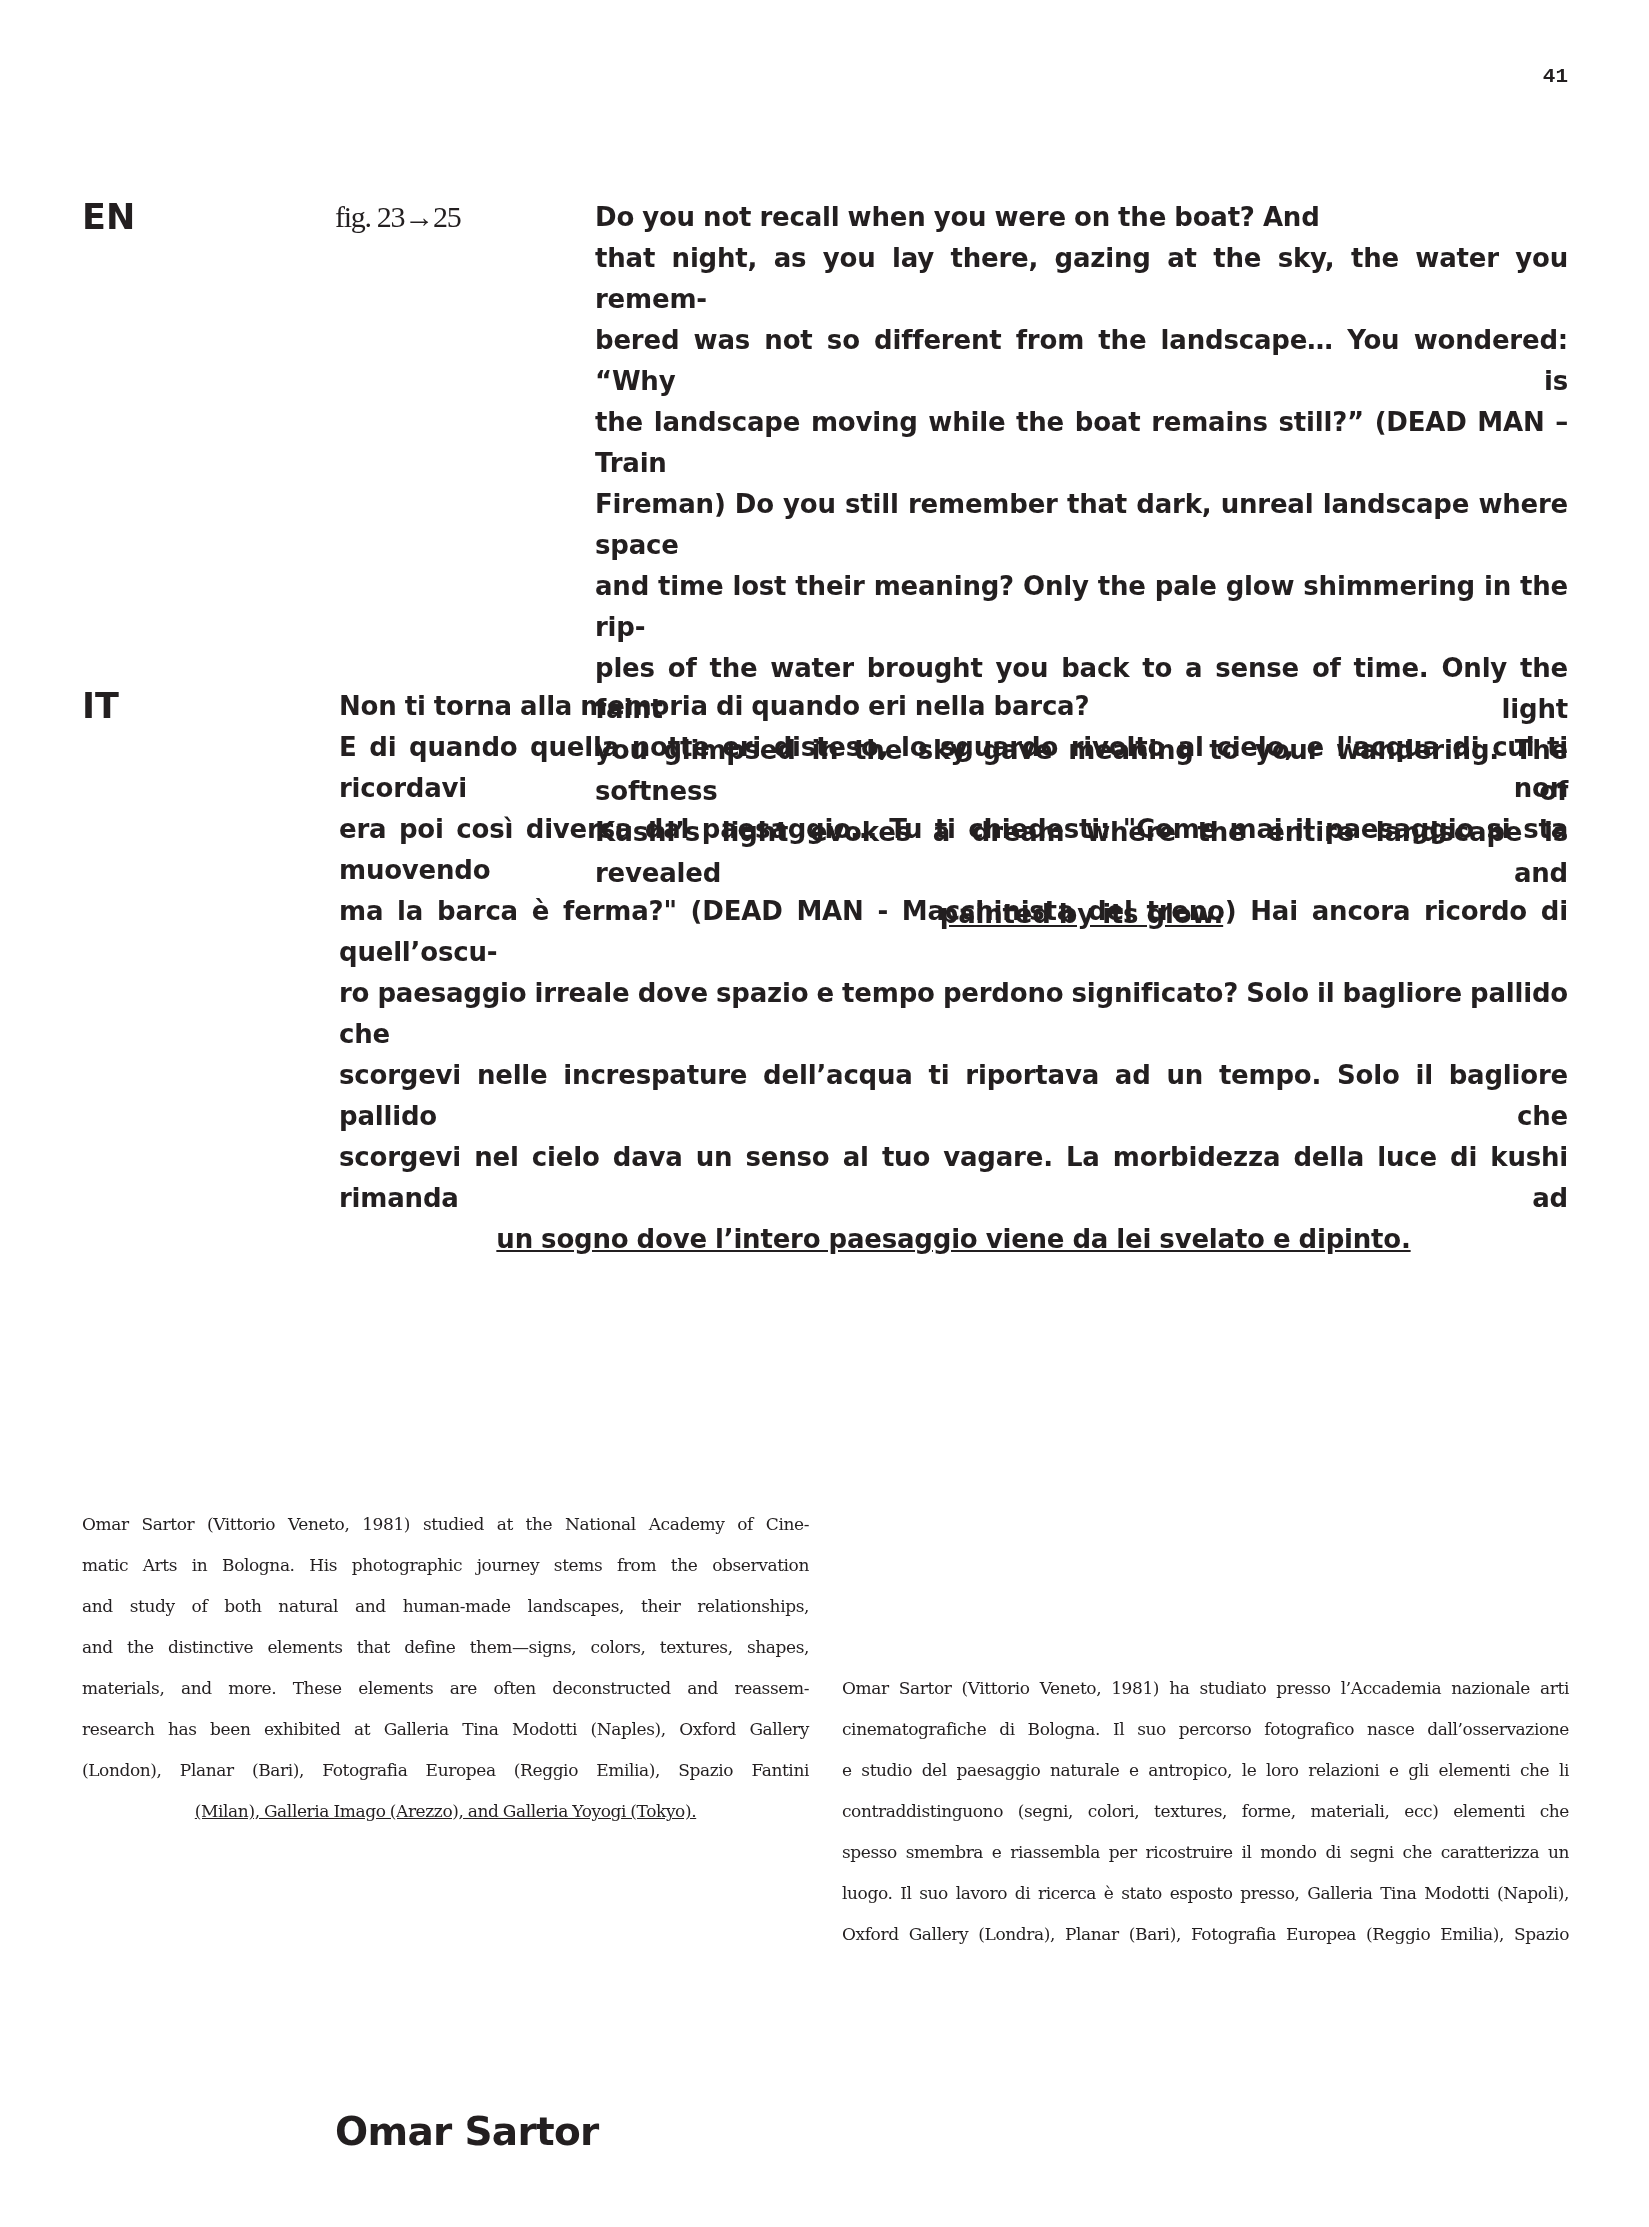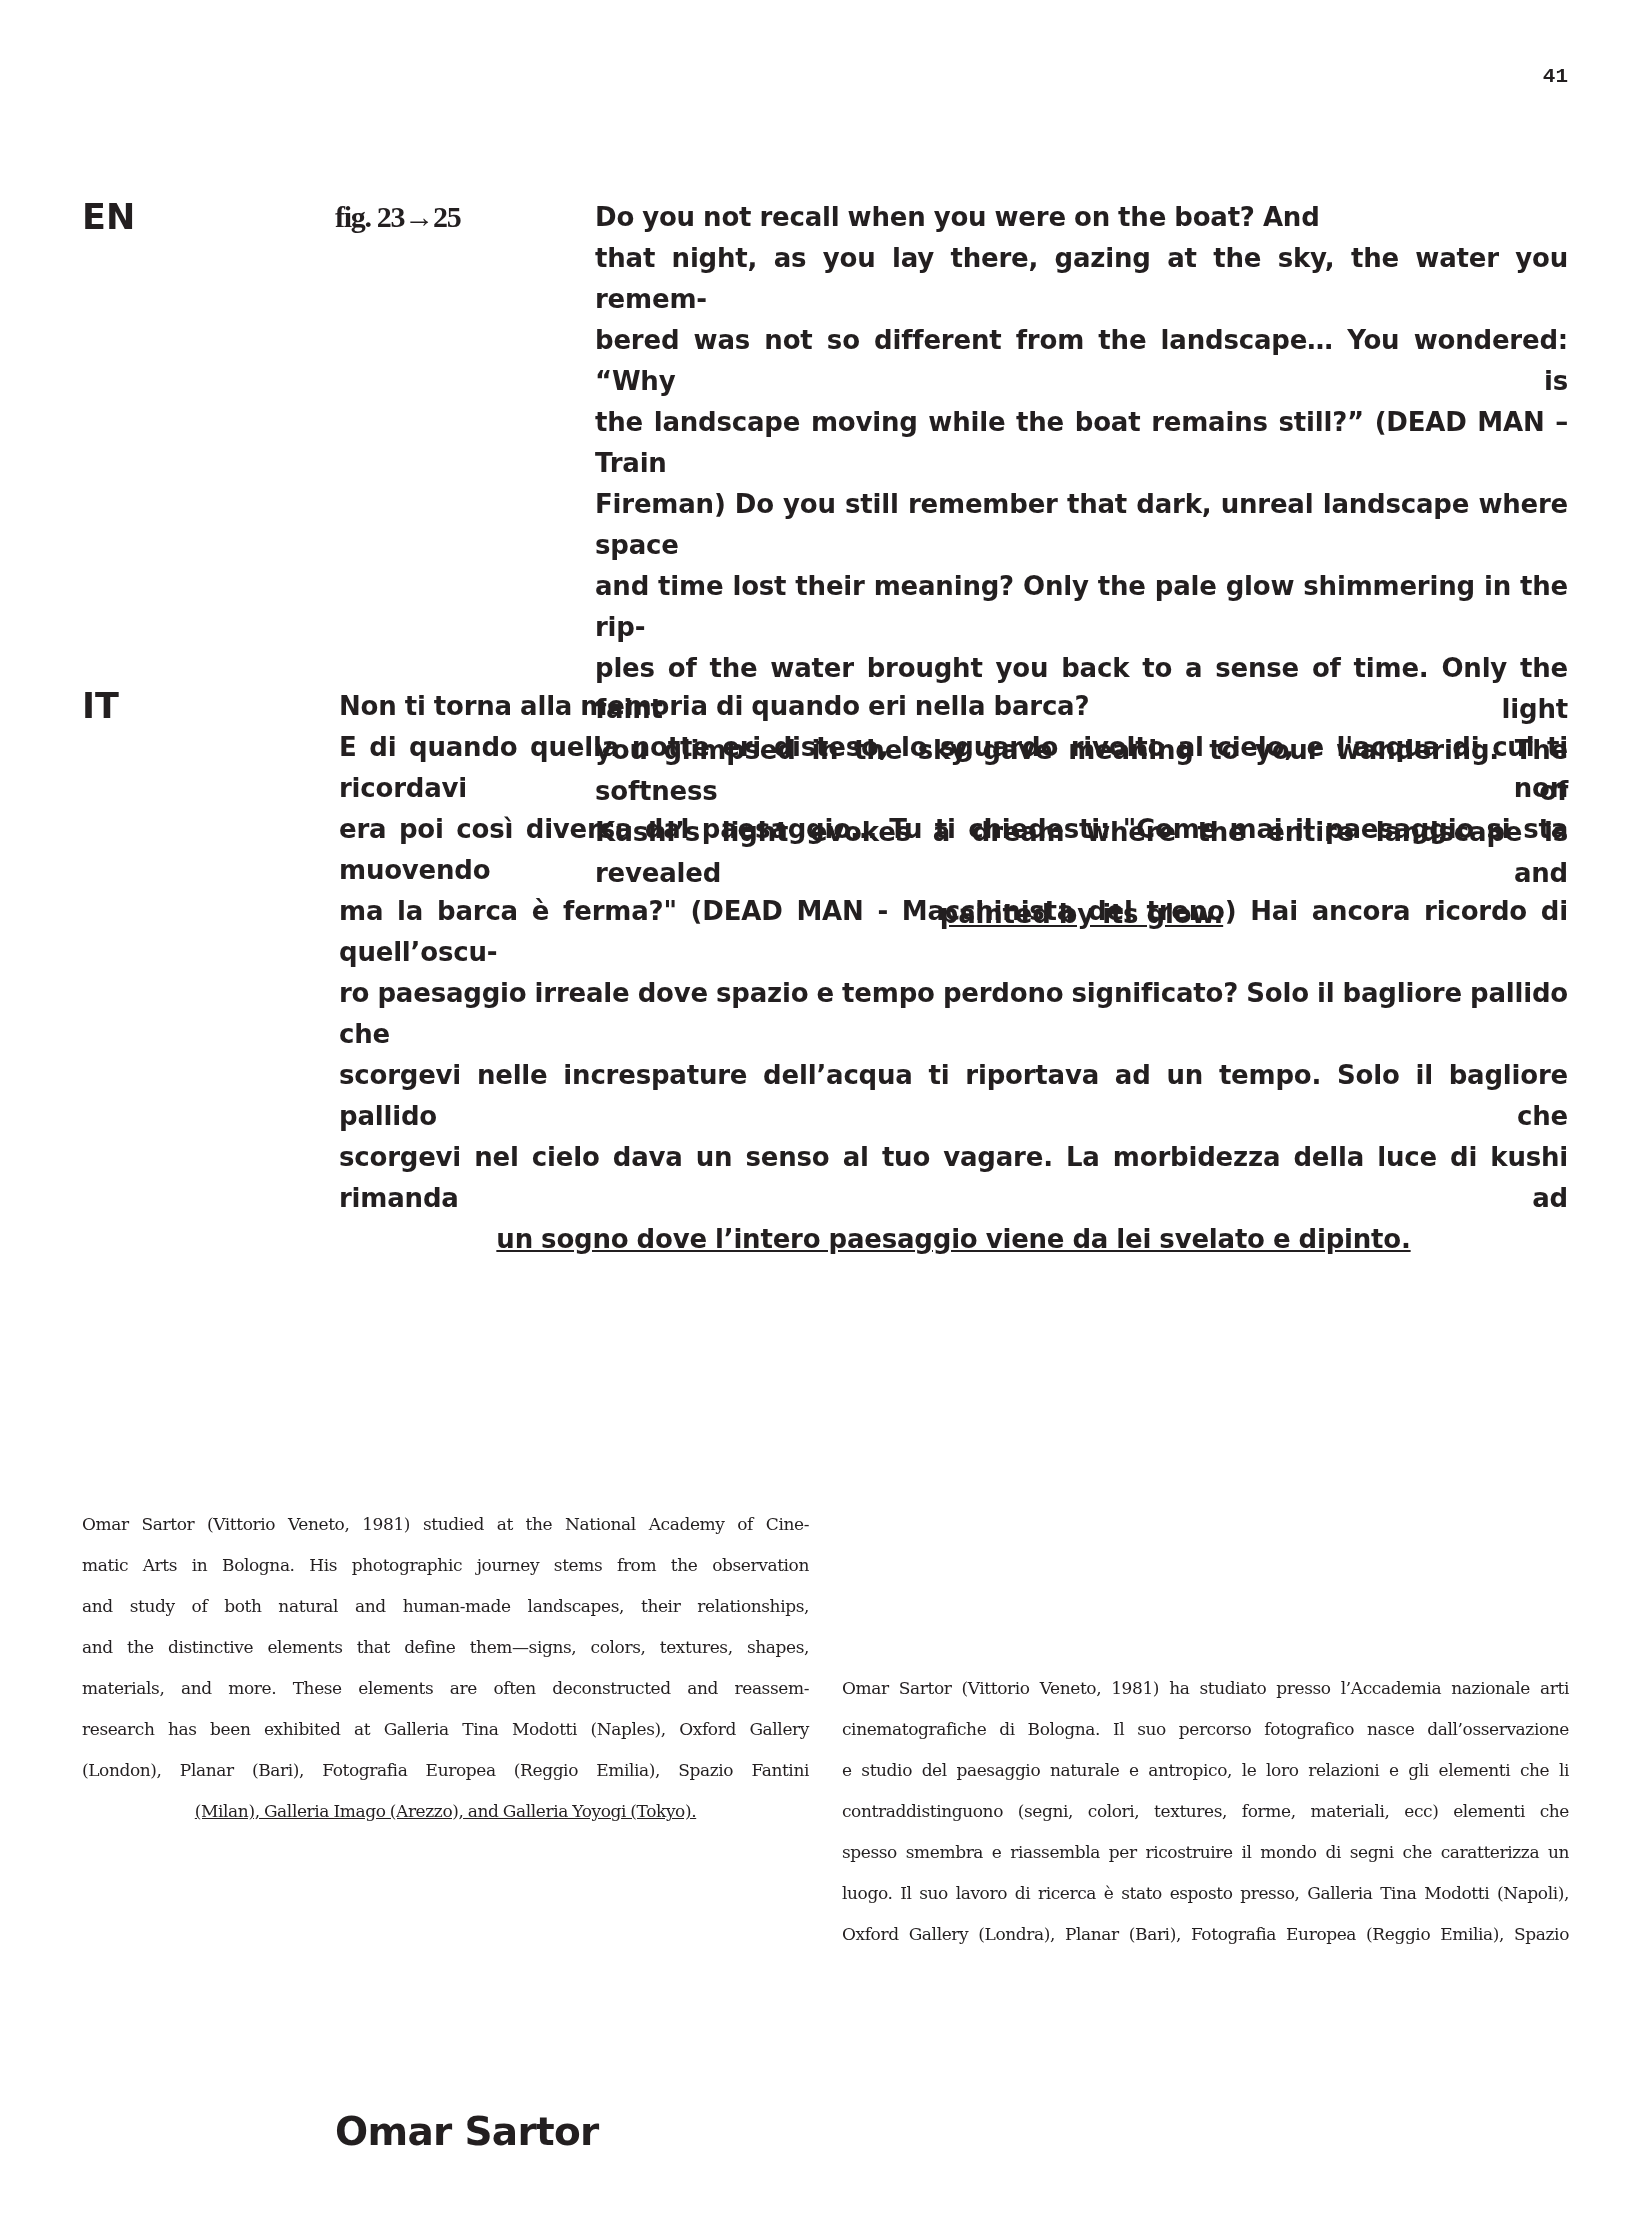--- a/index.html
+++ b/index.html
@@ -84,21 +84,21 @@
       text-align: left;
       white-space: nowrap;
     }
   </style>
 </head>
 <body>
 
 <div class="abs page-number">41</div>
 
 <div class="abs lang-label" style="left:82px; top:197px;">EN</div>
-<div class="abs fig-ref" style="left:335px; top:196px;font-weight:bold;">fig. 23→25</div>
+<div class="abs fig-ref" style="left:335px; top:196px;">fig. 23→25</div>
 
 <div class="abs body-text" style="left:595px; top:197px; width:973px;">
   <span class="right-line">Do you not recall when you were on the boat? And</span>
   <span class="justify-line">that night, as you lay there, gazing at the sky, the water you remem-</span>
   <span class="justify-line">bered was not so different from the landscape… You wondered: “Why is</span>
   <span class="justify-line">the landscape moving while the boat remains still?” (DEAD MAN – Train</span>
   <span class="justify-line">Fireman) Do you still remember that dark, unreal landscape where space</span>
   <span class="justify-line">and time lost their meaning? Only the pale glow shimmering in the rip-</span>
   <span class="justify-line">ples of the water brought you back to a sense of time. Only the faint light</span>
   <span class="justify-line">you glimpsed in the sky gave meaning to your wandering. The softness of</span>

